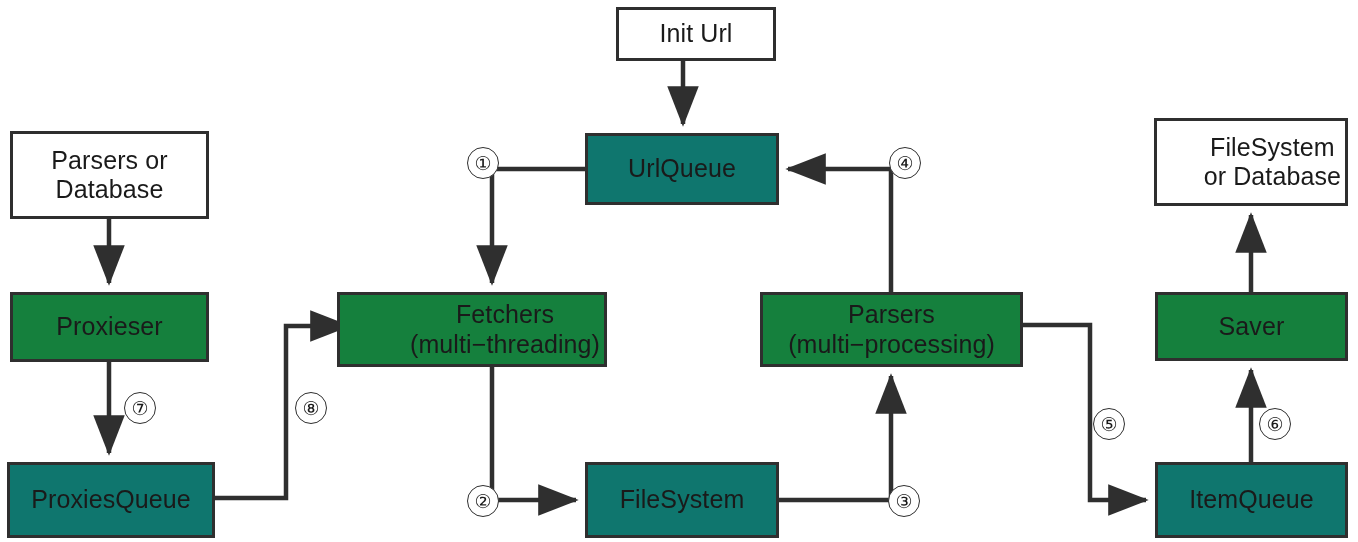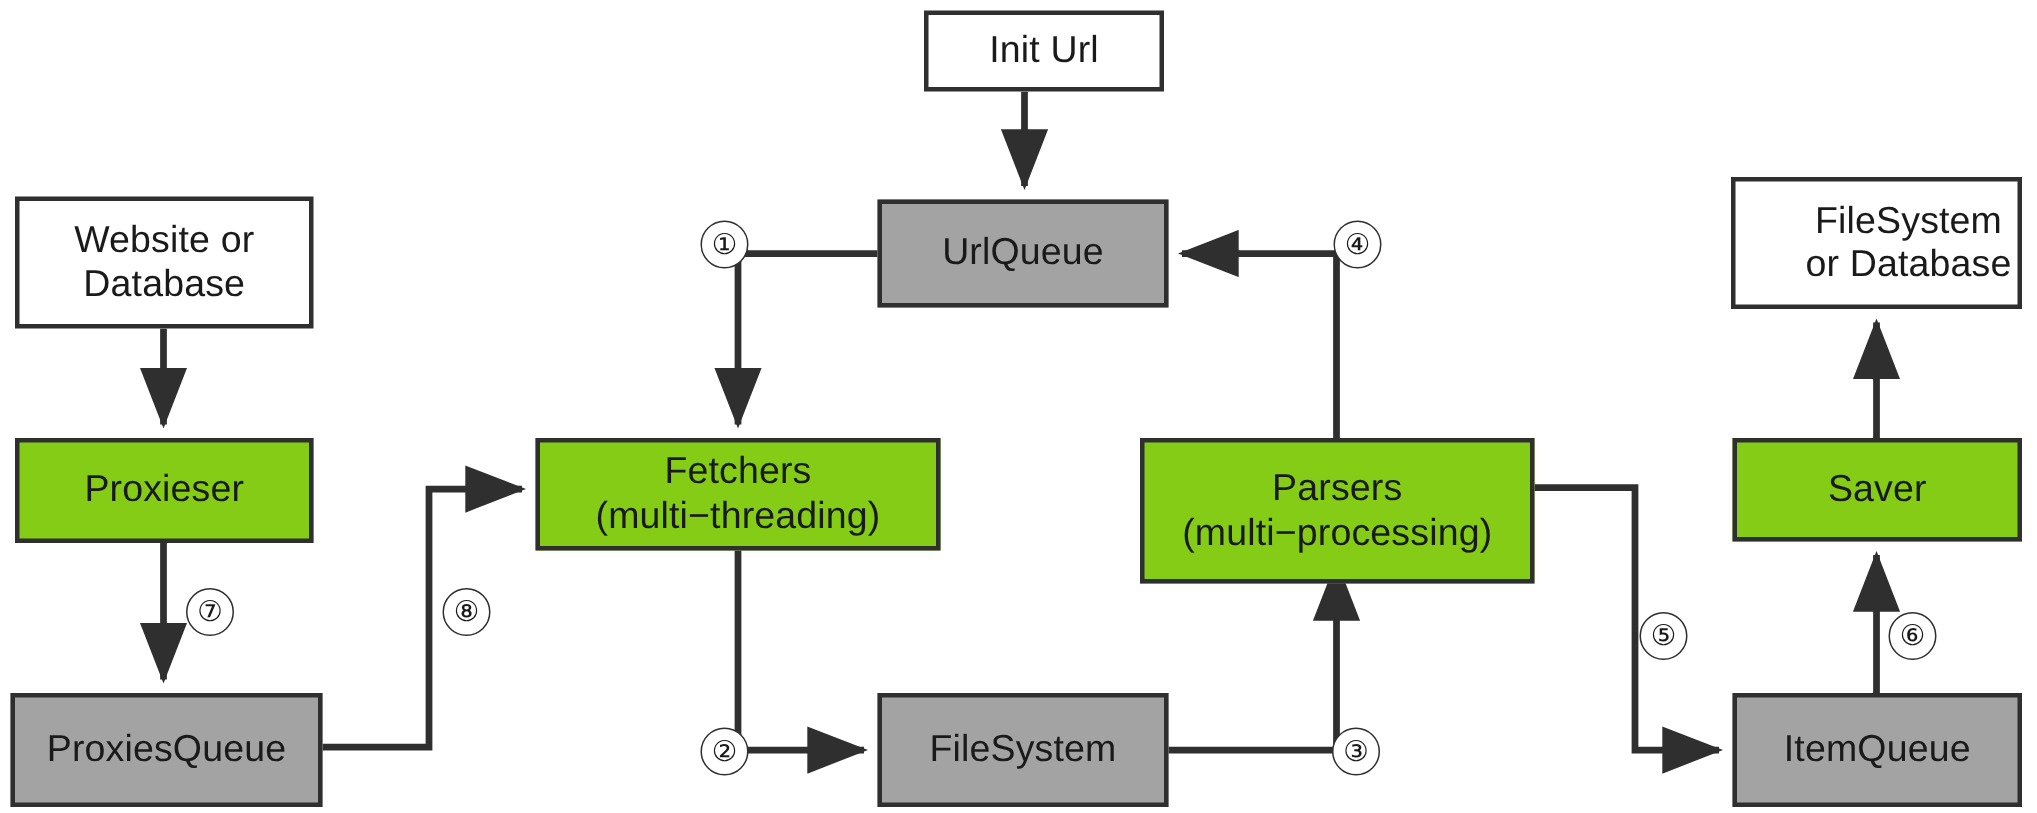--- a/index.html
+++ b/index.html
@@ -30,22 +30,22 @@
     align-items: center;
     justify-content: center;
     text-align: center;
     color: #1a1a1a;
     font-size: 25px;
     line-height: 1.18;
     letter-spacing: 0.1px;
     z-index: 2;
   }
   .node-plain { background: #ffffff; }
-  .node-yellow { background: #a3a3a3; }
-  .node-pink  { background: #84cc16; }
+  .node-yellow { background: #0f766e; }
+  .node-pink  { background: #15803d; }
   .node-label { display: block; white-space: pre-line; padding: 0 4px; }
   .step-badge {
     position: absolute;
     width: 30px;
     height: 30px;
     border-radius: 50%;
     border: 1.6px solid #2f2f2f;
     background: #ffffff;
     color: #1a1a1a;
     font-size: 19px;
@@ -94,39 +94,39 @@
 
   <div class="node node-plain" style="left:603px; top:7px; width:160px; height:54px;margin-left:13px;">
     <span class="node-label">Init Url</span>
   </div>
 
   <div class="node node-yellow" style="left:585px; top:133px; width:194px; height:72px;">
     <span class="node-label">UrlQueue</span>
   </div>
 
   <div class="node node-plain" style="left:10px; top:131px; width:199px; height:88px;">
-    <span class="node-label">Website or
+    <span class="node-label">Parsers or
 Database</span>
   </div>
 
   <div class="node node-plain" style="left:1154px; top:118px; width:194px; height:88px;justify-content:flex-end;">
     <span class="node-label">FileSystem
 or Database</span>
   </div>
 
   <div class="node node-pink" style="left:10px; top:292px; width:199px; height:70px;">
     <span class="node-label">Proxieser</span>
   </div>
 
-  <div class="node node-pink" style="left:357px; top:292px; width:270px; height:75px;">
+  <div class="node node-pink" style="left:337px; top:292px; width:270px; height:75px;justify-content:flex-end;">
     <span class="node-label">Fetchers
 (multi−threading)</span>
   </div>
 
-  <div class="node node-pink" style="left:760px; top:292px; width:263px; height:97px;">
+  <div class="node node-pink" style="left:760px; top:292px; width:263px; height:75px;">
     <span class="node-label">Parsers
 (multi−processing)</span>
   </div>
 
   <div class="node node-pink" style="left:1155px; top:292px; width:193px; height:69px;">
     <span class="node-label">Saver</span>
   </div>
 
   <div class="node node-yellow" style="left:7px; top:462px; width:208px; height:76px;">
     <span class="node-label">ProxiesQueue</span>

